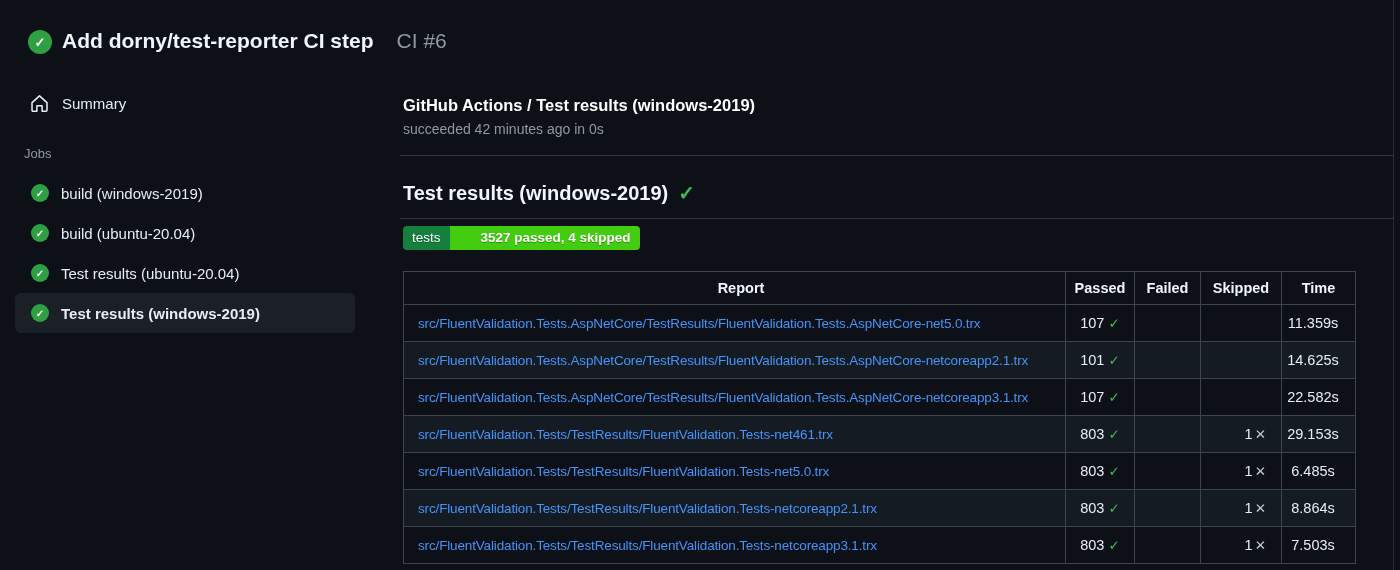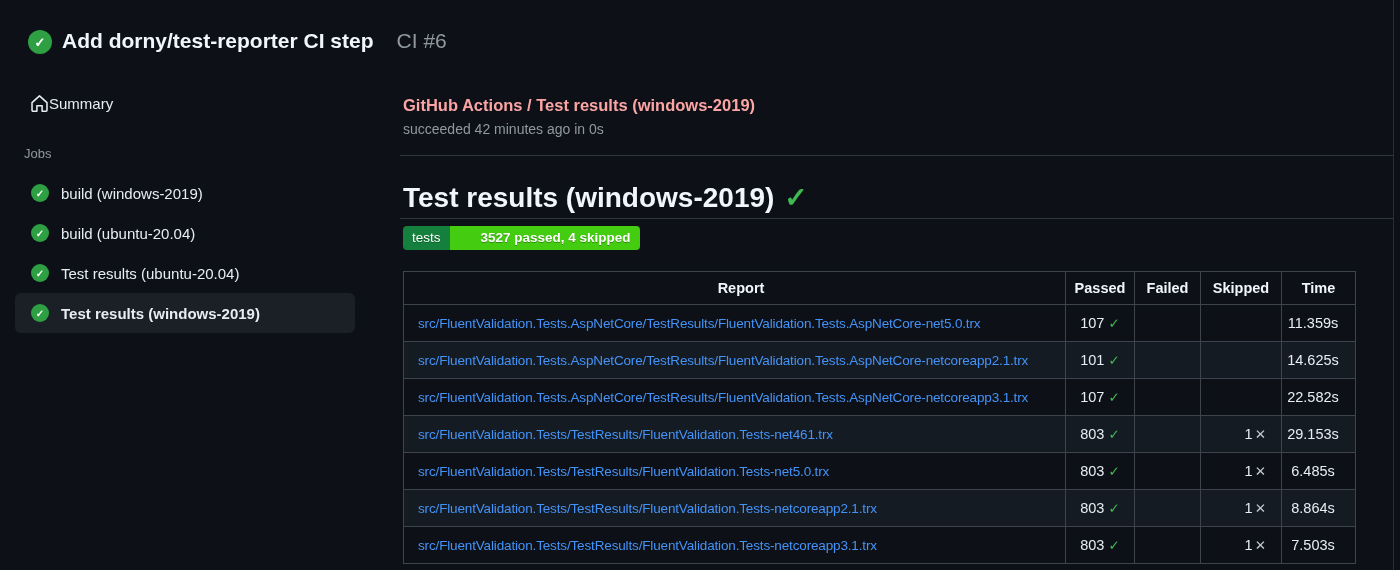--- a/index.html
+++ b/index.html
@@ -21,44 +21,44 @@
   .hdr-icon{position:absolute;left:28px;top:30px;}
   .hdr-title{
     position:absolute;left:62px;top:29px;
     font-size:21px;font-weight:700;color:#f0f6fc;white-space:nowrap;
   }
   .run-number{color:#9198a1;font-weight:400;margin-left:23px;}
 
   
   .summary-item{
     position:absolute;left:30px;top:94px;width:320px;
-    display:flex;align-items:center;
+    display:flex;align-items:center;gap:13px;
     color:#e6edf3;font-size:15px;cursor:pointer;
   }
   .jobs-label{position:absolute;left:24px;top:146px;font-size:13px;color:#9198a1;}
   .jobs-list{position:absolute;left:15px;top:173px;width:340px;}
   .job-item{
     height:40px;display:flex;align-items:center;gap:12px;
     padding-left:16px;border-radius:6px;
     font-size:15px;color:#e6edf3;cursor:pointer;
   }
   .job-item.selected{background:rgba(177,186,196,0.09);font-weight:700;}
 
   
   .vline{position:absolute;left:1393px;top:0;bottom:0;width:0;border-left:1px solid #272e37;}
   .divider{position:absolute;left:400px;right:6px;border-top:1px solid #30363d;}
   .divider.d1{top:155px;}
   .divider.d2{top:218px;}
 
-  .wf-title{position:absolute;left:403px;top:96px;font-size:16.5px;font-weight:700;color:#fca5a5;}
+  .wf-title{position:absolute;left:403px;top:96px;font-size:16.5px;font-weight:700;color:#ffffff;}
   .wf-sub{position:absolute;left:403px;top:121px;font-size:14px;color:#9198a1;}
 
   .section-heading{
     position:absolute;left:403px;top:181px;
-    font-size:28px;font-weight:600;color:#f0f6fc;white-space:nowrap;
+    font-size:20px;font-weight:600;color:#f0f6fc;white-space:nowrap;
   }
   .heading-check{color:#3fb950;font-weight:700;margin-left:10px;}
 
   
   .badge{
     position:absolute;left:403px;top:226px;height:24px;
     display:flex;border-radius:4px;overflow:hidden;
     font-size:13.5px;line-height:24px;color:#fff;
     text-shadow:0 1px 0 rgba(0,0,0,0.3);white-space:nowrap;
   }

